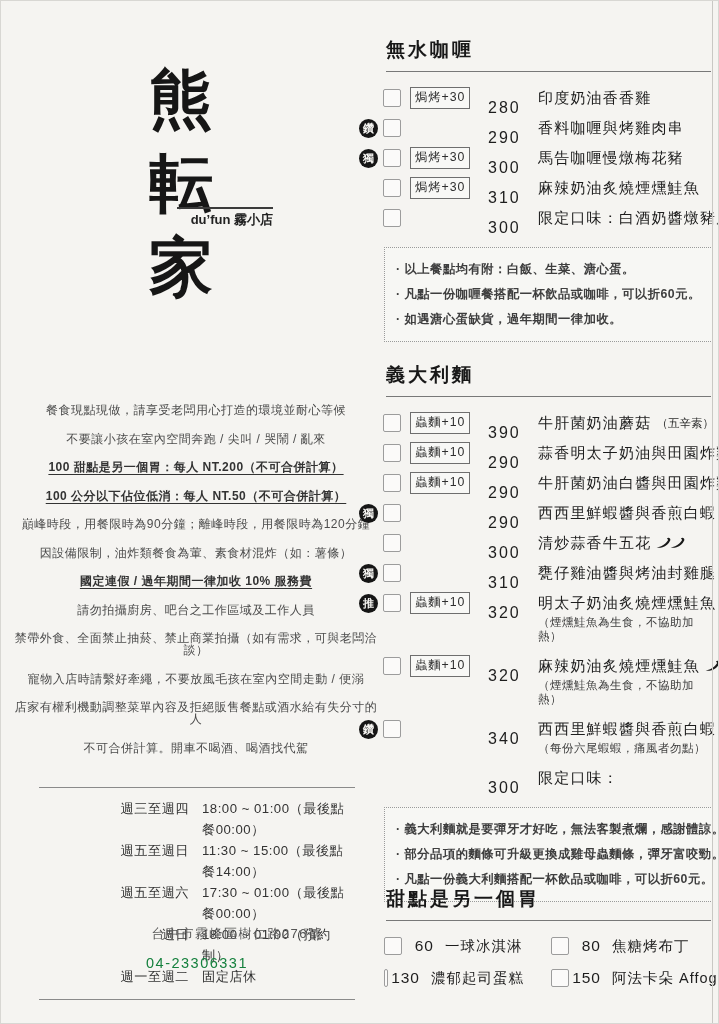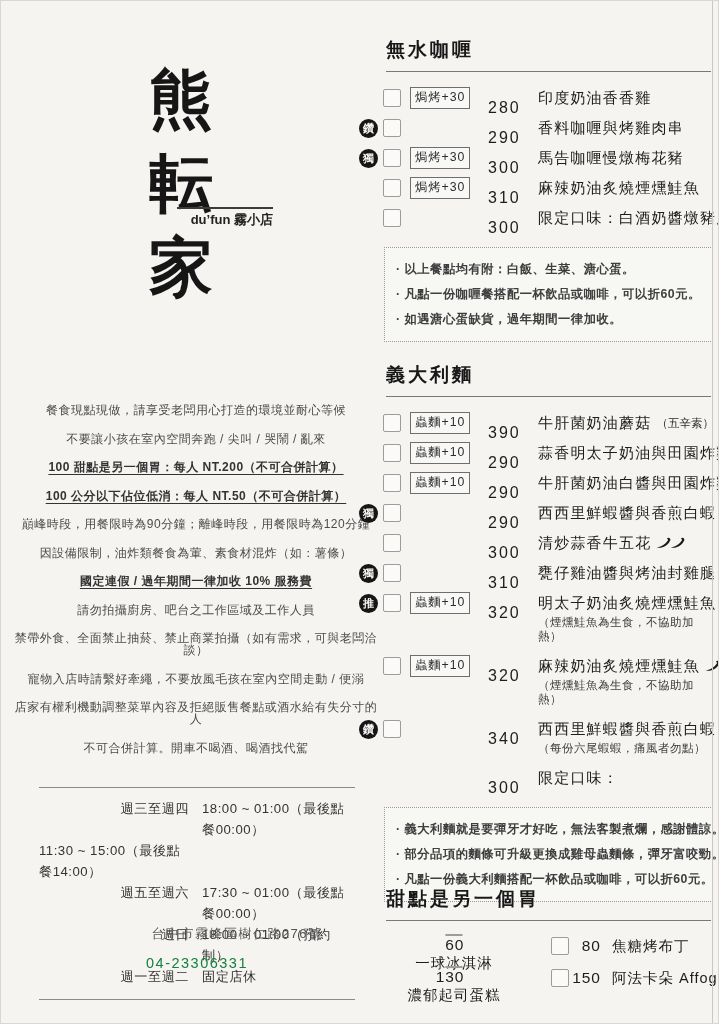--- a/index.html
+++ b/index.html
@@ -49,21 +49,21 @@
   .inote{font-size:11.5px;color:#3c3c3c;letter-spacing:.5px;margin:-3px 0 8px 182px;line-height:14px;}
   .spice{display:inline-flex;margin-left:7px;}
   .spice svg{width:16px;height:12px;margin-left:-2px;}
 
   .note-box{margin:14px 0 0 28px;width:329px;box-sizing:border-box;border:1px dotted #9a9a9a;padding:9px 11px;background:rgba(255,255,255,.25);font-weight:bold;}
   .nline{font-size:12.3px;color:#3e3e3e;line-height:25px;letter-spacing:.5px;white-space:nowrap;}
 
   
   .dgrid{display:grid;grid-template-columns:168px 1fr;row-gap:8px;margin-top:13px;}
   .ditem{display:flex;align-items:center;height:24px;}
-  .ditem.colL{padding-left:28px;flex-direction:column;}
+  .ditem.colL{padding-left:28px;}
   .ditem.colR{padding-left:27px;}
   .dprice{flex:none;width:30px;text-align:right;margin-left:2px;margin-right:11px;font-size:15.5px;letter-spacing:1px;color:#1d1d1d;}
   .dname{font-size:14.5px;letter-spacing:1px;color:#1d1d1d;white-space:nowrap;}
 </style>
 </head>
 <body>
 
 <div class="page">
 
   <div class="logo" id="logo">
@@ -87,20 +87,21 @@
       <div class="rule">店家有權利機動調整菜單內容及拒絕販售餐點或酒水給有失分寸的人</div>
       <div class="rule">不可合併計算。開車不喝酒、喝酒找代駕</div>
     </div>
 
   <div class="hours" id="hours">
       <div class="hrow">
         <div class="hdays">週三至週四</div>
         <div>18:00 ~ 01:00（最後點餐00:00）</div>
       </div>
       <div class="hrow">
+        <div class="hdays">週五至週日</div>
         <div>11:30 ~ 15:00（最後點餐14:00）</div>
       </div>
       <div class="hrow">
         <div class="hdays">週五至週六</div>
         <div>17:30 ~ 01:00（最後點餐00:00）</div>
       </div>
       <div class="hrow">
         <div class="hdays">週日</div>
         <div>18:00 ~ 01:00（預約制）</div>
       </div>

